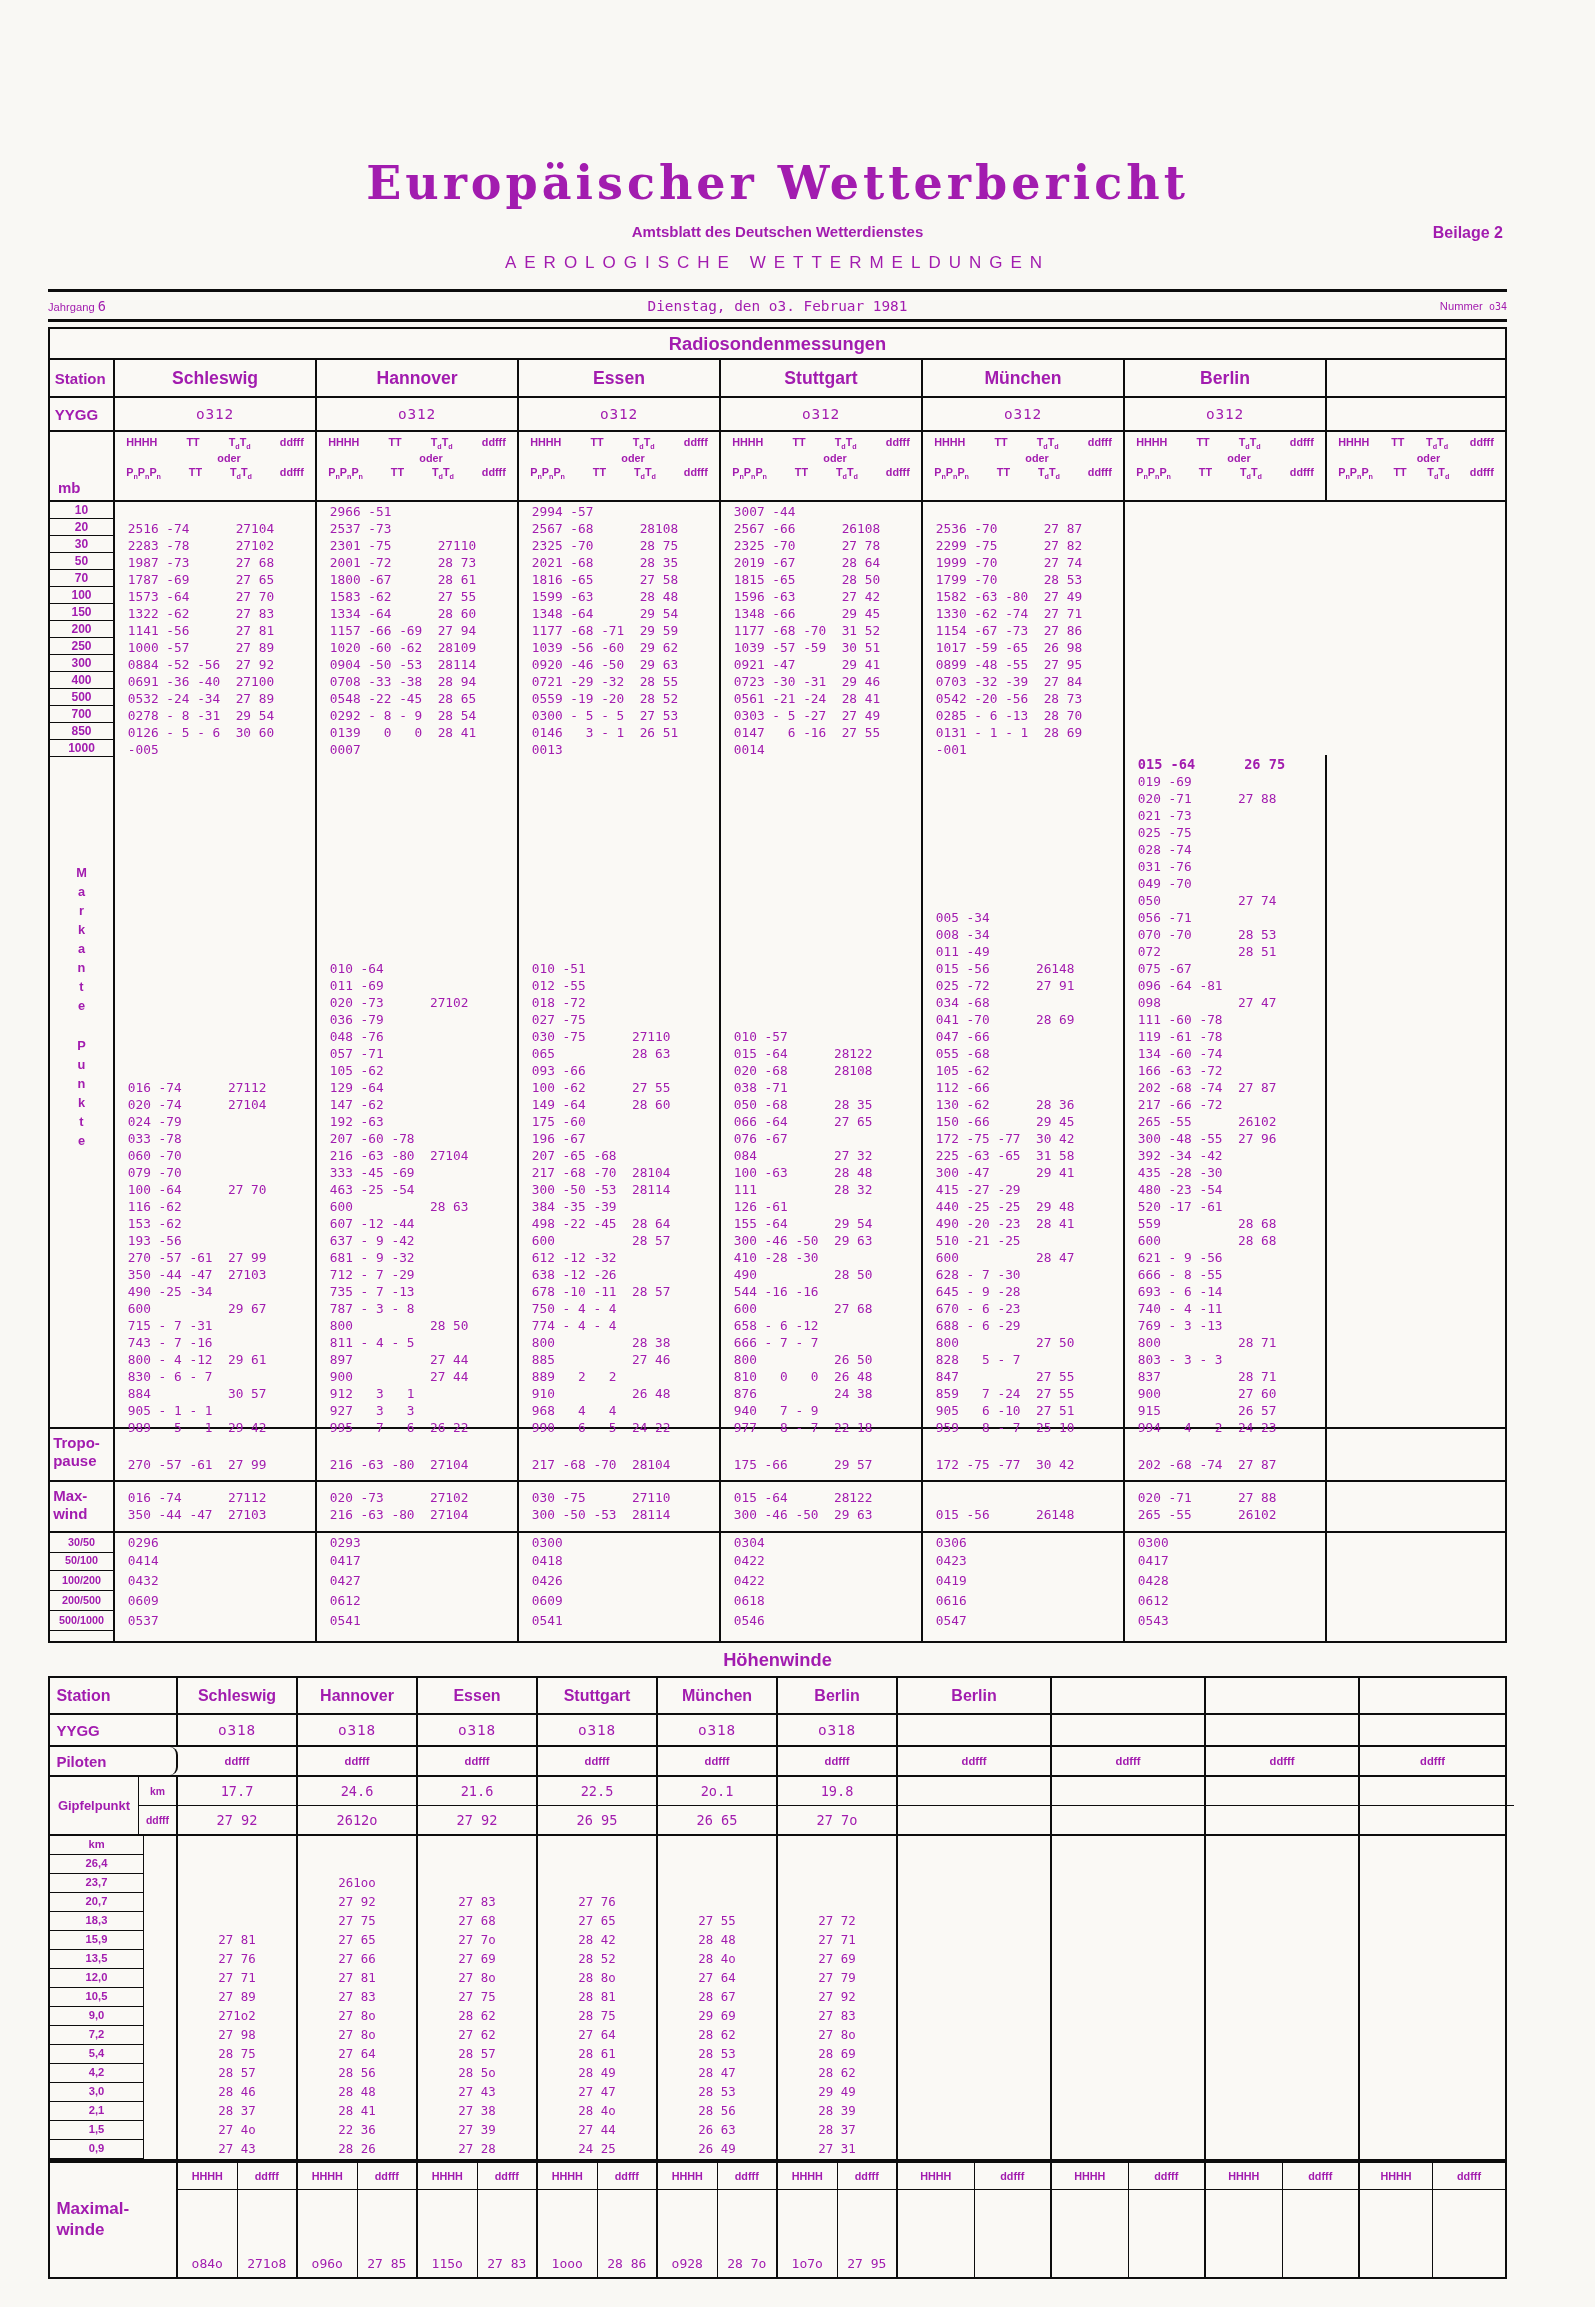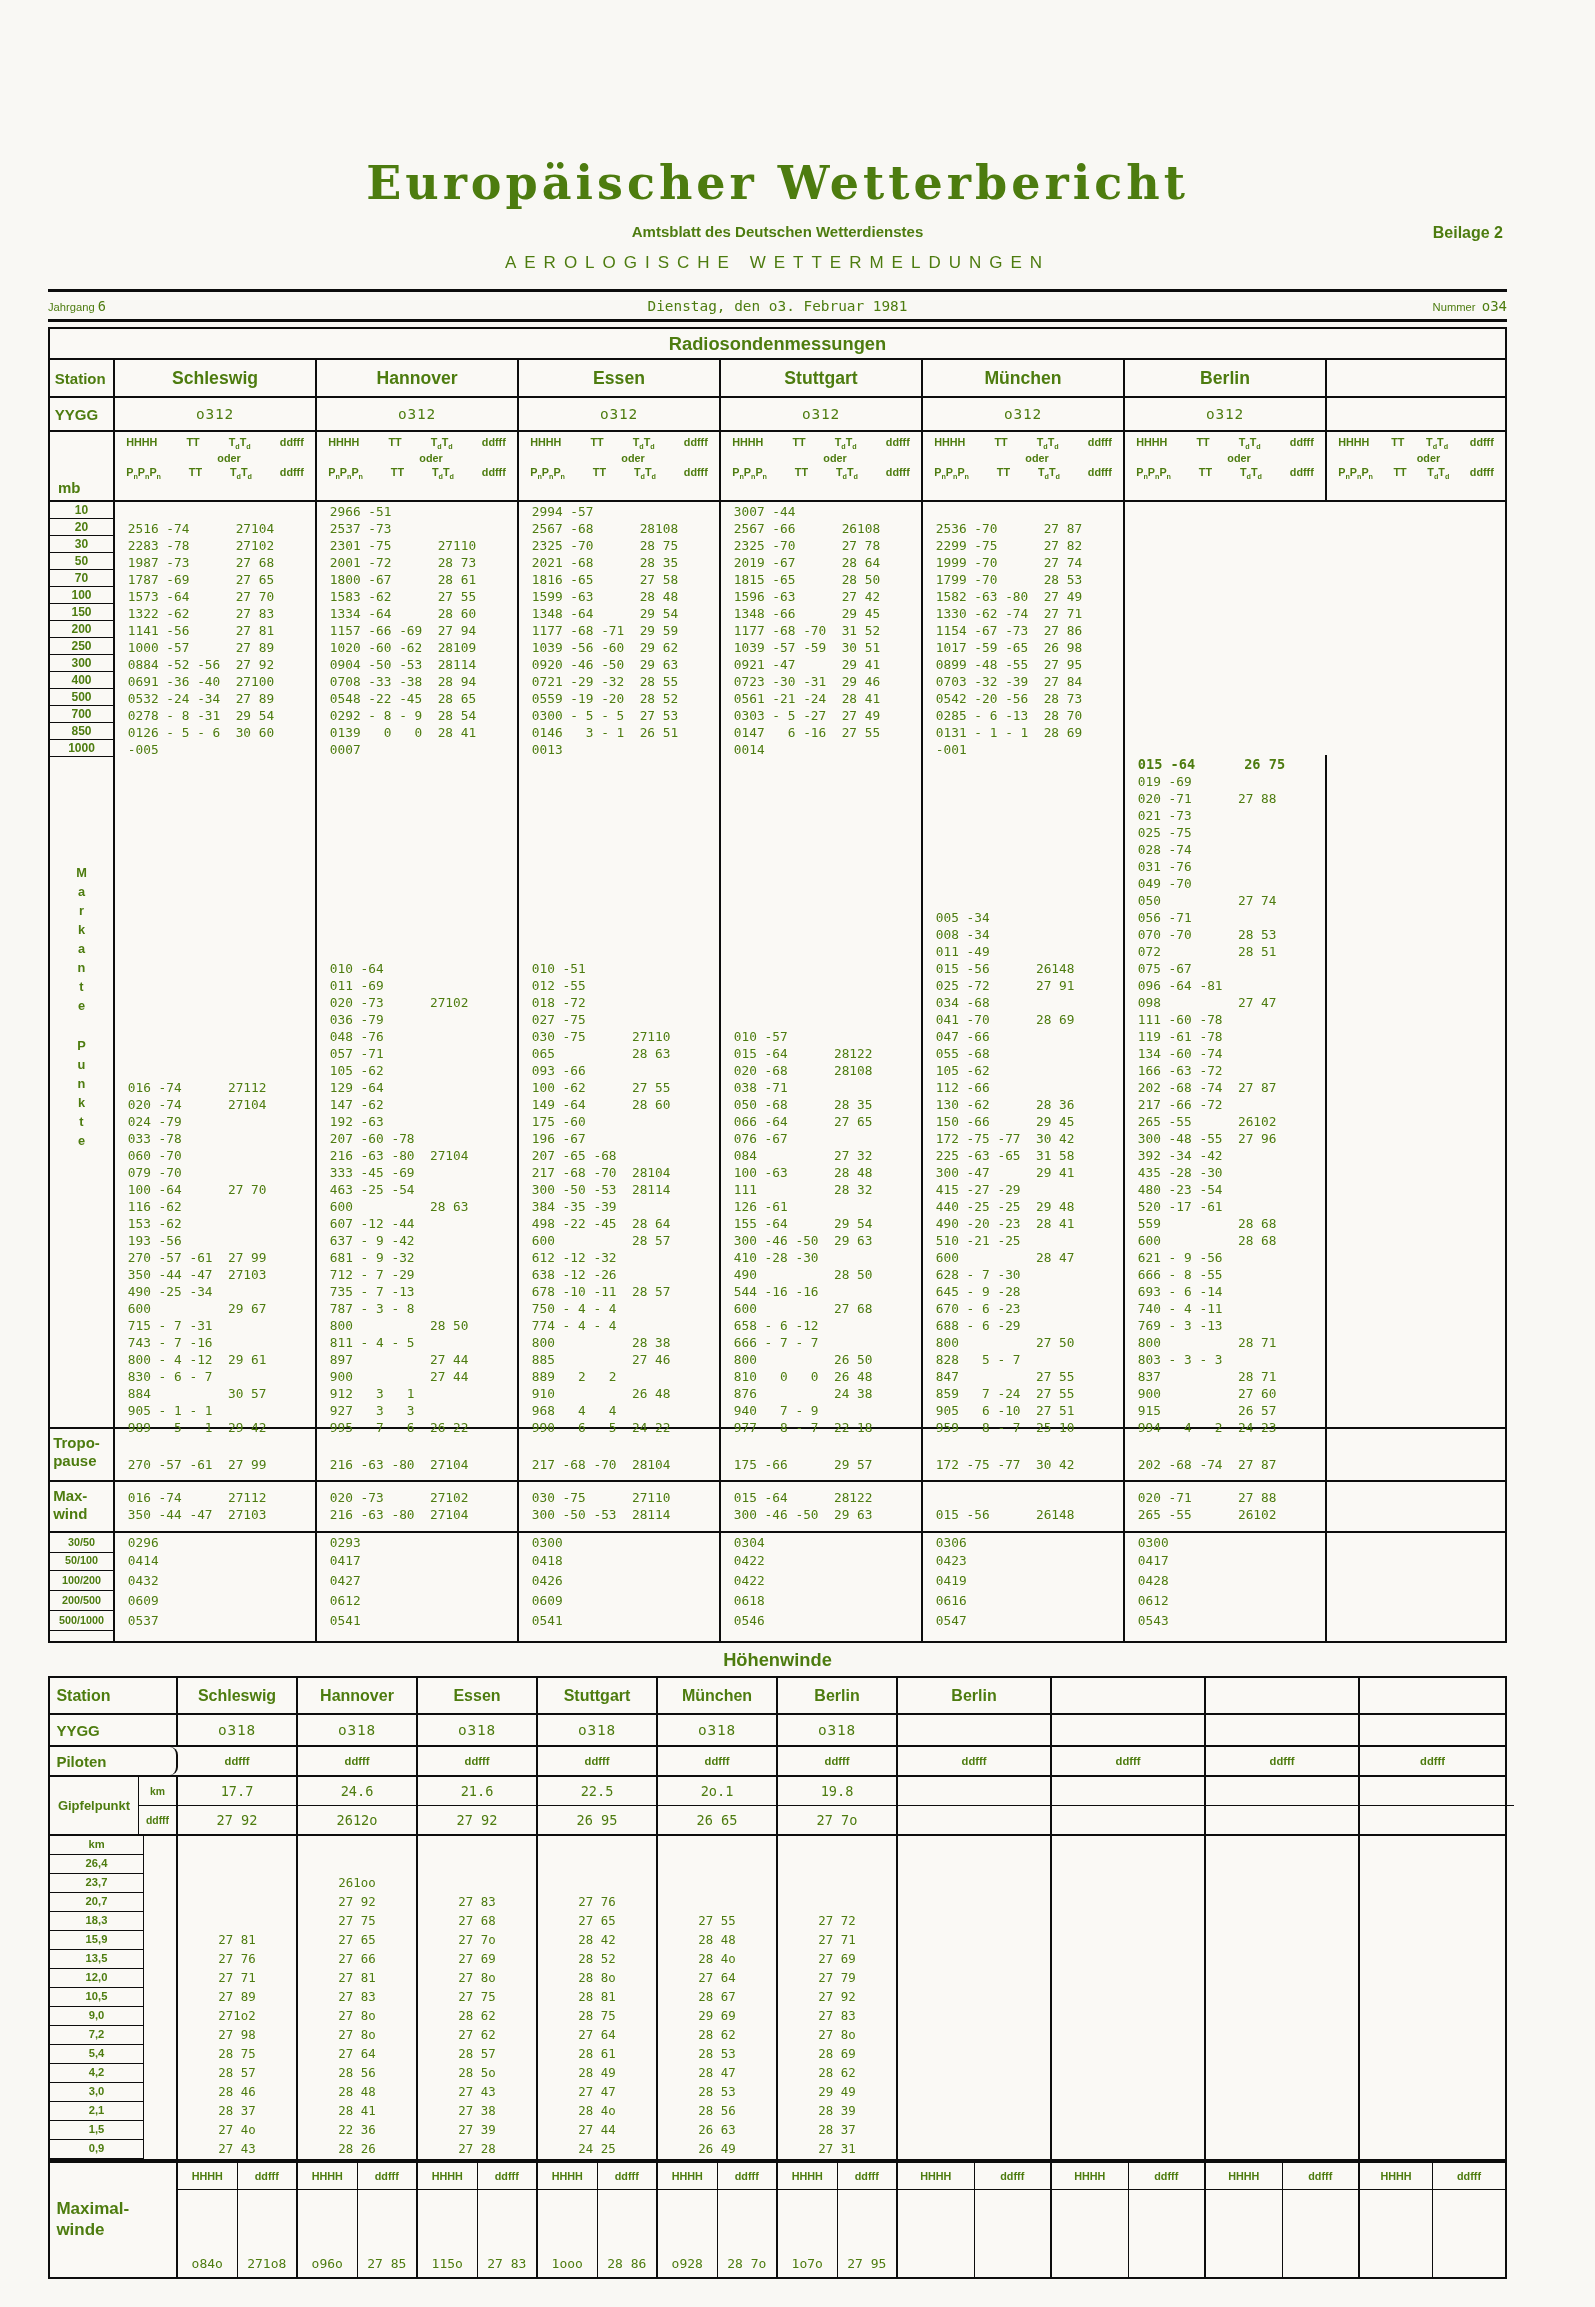--- a/index.html
+++ b/index.html
@@ -2,21 +2,21 @@
 <html style="font-size:12.8px"><head>
 <meta charset="utf-8">
 <style>
   * { box-sizing: border-box; margin: 0; padding: 0; }
   html,body { background:#888; }
   .page {
     position: relative;
     width: 1595px; height: 2307px;
     margin: 0 auto;
     background: #f9f8f4;
-    color: #4d7c0f;
+    color: #a21caf;
     font-family: "Liberation Sans", sans-serif;
     overflow: hidden;
   }
   .content { padding: 0 88px 0 48px; }
 
   
   .doc-title {
     margin-top: 156px;
     text-align: center;
     font-family: "DejaVu Serif", serif;
@@ -28,21 +28,21 @@
   .subtitle { font-weight: bold; font-size: 15px; }
   .beilage { position: absolute; right: 4px; top: 1.6px; font-weight: bold; font-size: 16px; }
   .section-line { margin-top: 8px; text-align: center; font-size: 17px; letter-spacing: 8px; font-weight: 500; }
   .rule { height: 3.2px; background: #0d0d0d; margin-top: 16px; }
   .rule2 { height: 3.2px; background: #0d0d0d; }
   .meta-row { display: flex; align-items: center; height: 27px; }
   .meta-left { width: 255px; font-size: 11.2px; }
   .meta-left .val { font-size: 13.6px; font-family: "DejaVu Sans Mono", monospace; }
   .meta-center { flex: 1; text-align: center; font-family: "DejaVu Sans Mono", monospace; font-size: 14.4px; }
   .meta-right { width: 255px; text-align: right; font-size: 11.2px; }
-  .meta-right .val { font-size: 14px; font-family: "DejaVu Sans Mono", monospace; }
+  .meta-right .val { font-size: 10px; font-family: "DejaVu Sans Mono", monospace; }
 
   
   .rs-table { margin-top: 4.8px; border: 2.8px solid #0d0d0d; background: #faf9f5; }
   .rs-title { text-align: center; font-weight: bold; font-size: 18.3px; padding: 4px 0 3.2px 0; border-bottom: 2px solid #0d0d0d; }
   .rs-row { display: flex; align-items: stretch; }
   .rs-lbl { width: 65px; flex: none; border-right: 2px solid #0d0d0d; }
   .rs-col { width: 202px; flex: none; border-right: 2px solid #0d0d0d; position: relative; }
   .rs-col.last { flex: 1; border-right: none; }
 
   .row-station { height: 38px; border-bottom: 2.4px solid #0d0d0d; }

